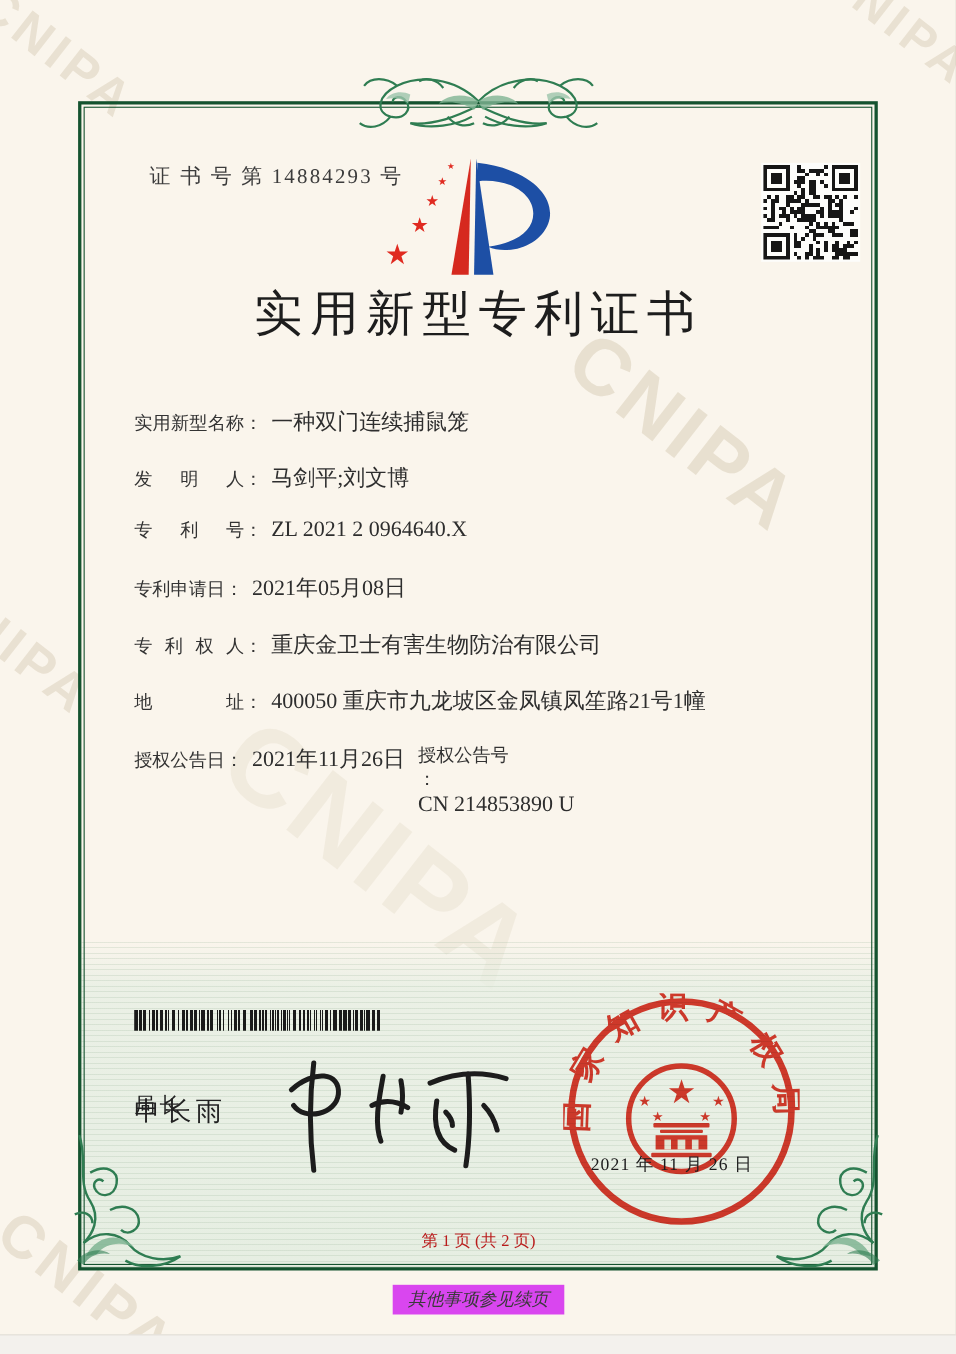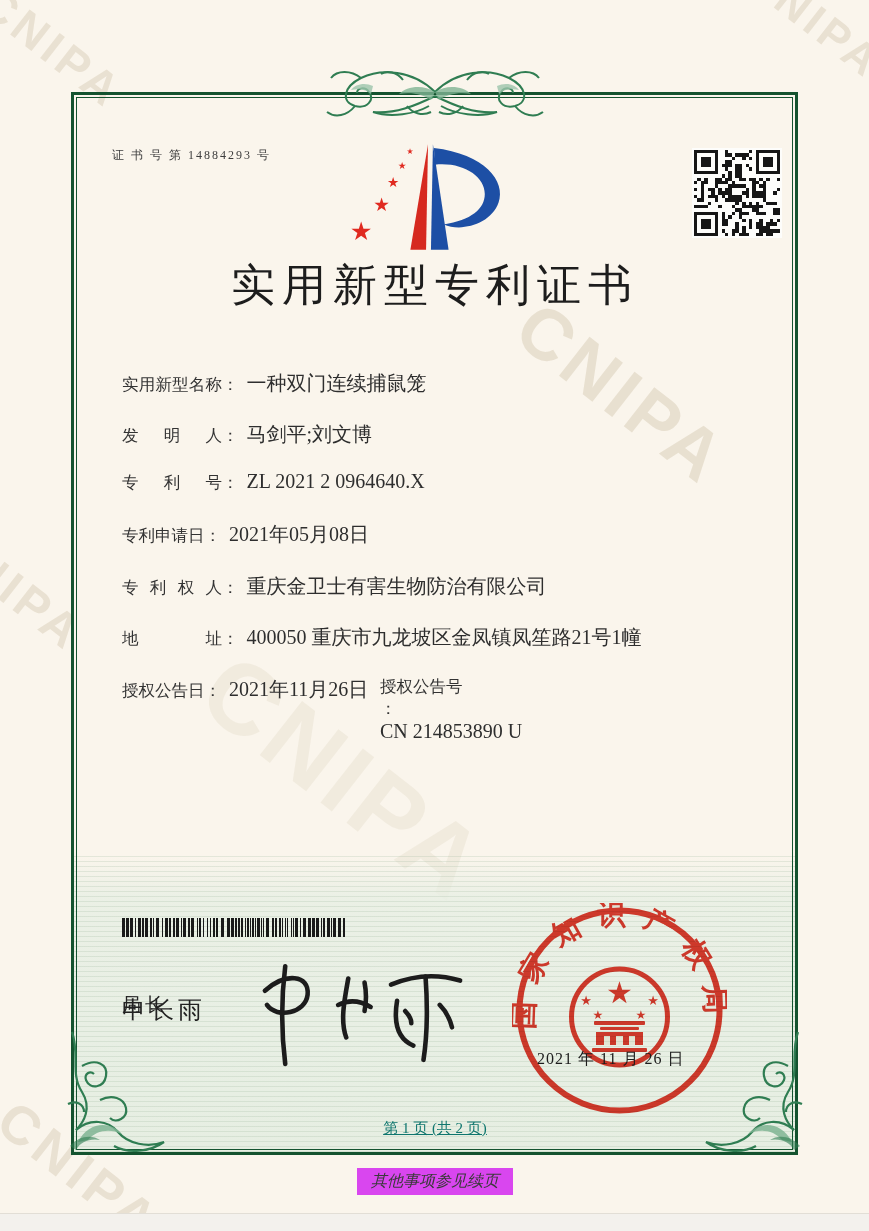--- a/index.html
+++ b/index.html
@@ -36,22 +36,22 @@
     position:absolute; left:2px; top:2px; right:2px; bottom:2px;
     border:1px solid #14532f;
   }
   
   .orn{position:absolute; z-index:4;}
   .orn-top{left:303px; top:62px; width:264px; height:64px;}
   .orn-bl{left:56px;  top:1026px; width:120px; height:132px;}
   .orn-br{left:694px; top:1026px; width:120px; height:132px; transform:scaleX(-1);}
   
   .cert-no{
-    position:absolute; left:112px; top:147px; z-index:5;
-    font-size:12px; letter-spacing:2px; color:#3c3c3c;
+    position:absolute; left:136px; top:147px; z-index:5;
+    font-size:19px; letter-spacing:2px; color:#3c3c3c;
   }
   .logo{position:absolute; left:336px; top:138px; width:186px; height:118px; z-index:5;}
   .qr{
     position:absolute; left:692px; top:148px; width:86px; height:86px; z-index:5;
     background:#fdfdfb; padding:2px;
   }
   .title{
     position:absolute; left:72px; top:256px; width:726px; z-index:5;
     text-align:center; font-size:44px; font-weight:normal; letter-spacing:7px; color:#1d1d1d;
   }
@@ -79,21 +79,21 @@
   .signer-title{position:absolute; left:122px; top:992px;  font-size:19px; letter-spacing:4px; color:#222; z-index:5;}
   .signer-name {position:absolute; left:122px; top:994px; font-size:24px; letter-spacing:4px; color:#222; z-index:5;}
   .signature{position:absolute; left:250px; top:948px; width:225px; height:122px; z-index:5;}
   .seal{position:absolute; left:512px; top:903px; width:215px; height:215px; z-index:6; opacity:0.92; mix-blend-mode:multiply;}
   .seal-date{
     position:absolute; left:537px; top:1049px; z-index:7;
     font-size:16px; letter-spacing:1px; color:#1c1c1c; white-space:nowrap;
   }
   .page-indicator{
     position:absolute; left:72px; top:1119px; width:726px; z-index:5;
-    text-align:center; font-size:15px; color:#0f766e;text-decoration:underline;
+    text-align:center; font-size:15px; color:#b91c1c;
   }
   .footer-note{position:absolute; left:72px; top:1168px; width:726px; text-align:center; z-index:5;}
   .footer-note span{
     display:inline-block; background:#d946ef; padding:3px 14px;
     font-size:16px; font-style:italic; color:#3a3a3a;
   }
   .bottom-strip{position:absolute; left:0; top:1213px; width:869px; height:18px; background:#f3f1ed; border-top:1px solid #e2ded6; z-index:2;}
 </style>
 </head>
 <body>

